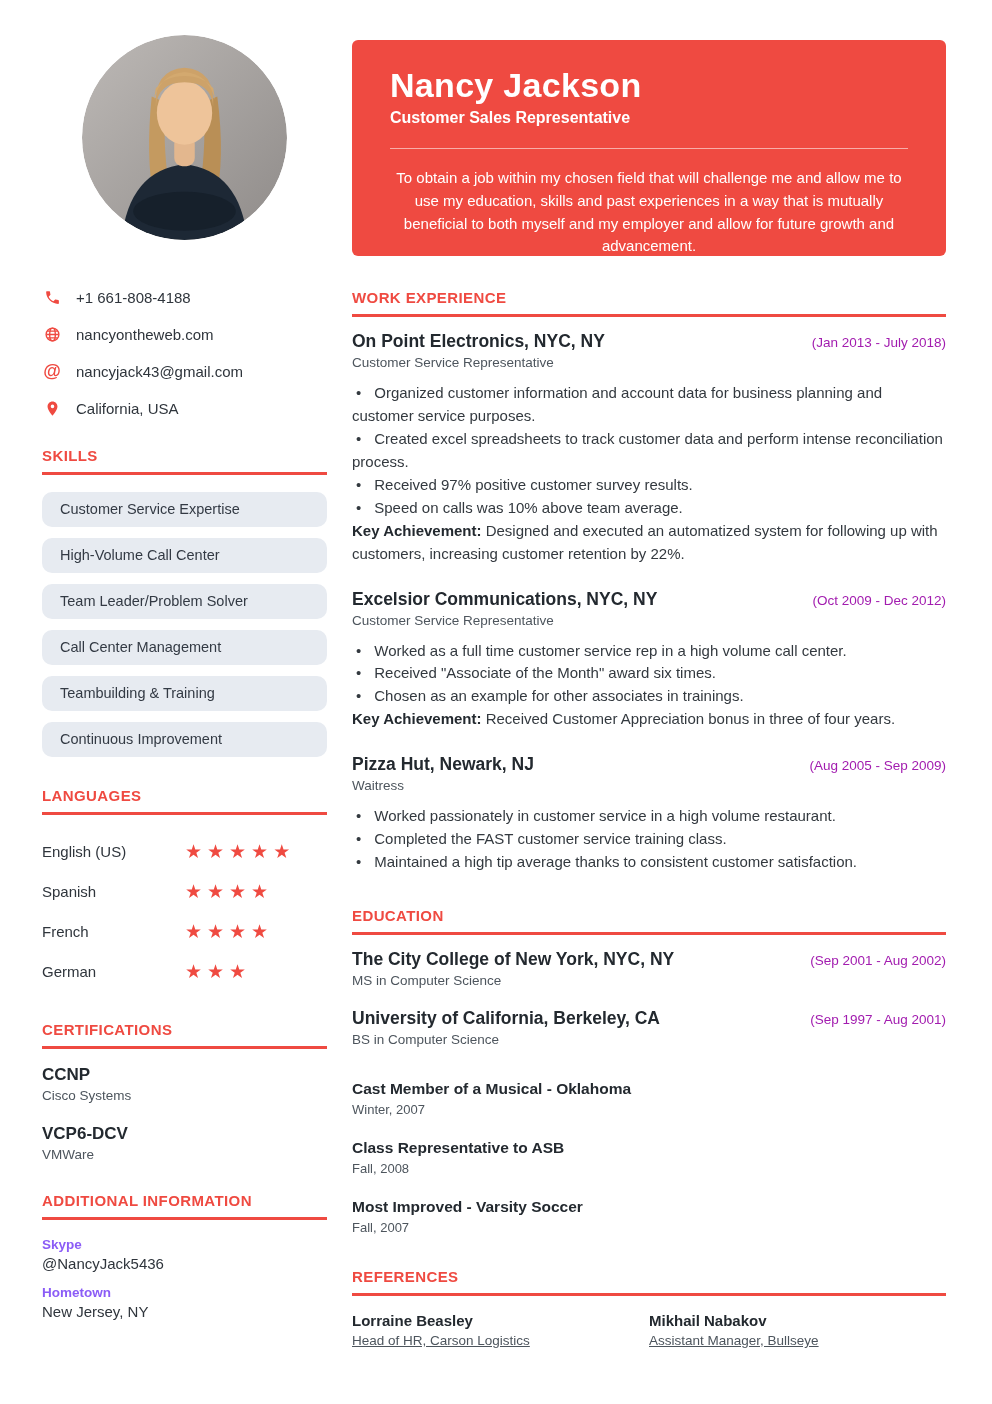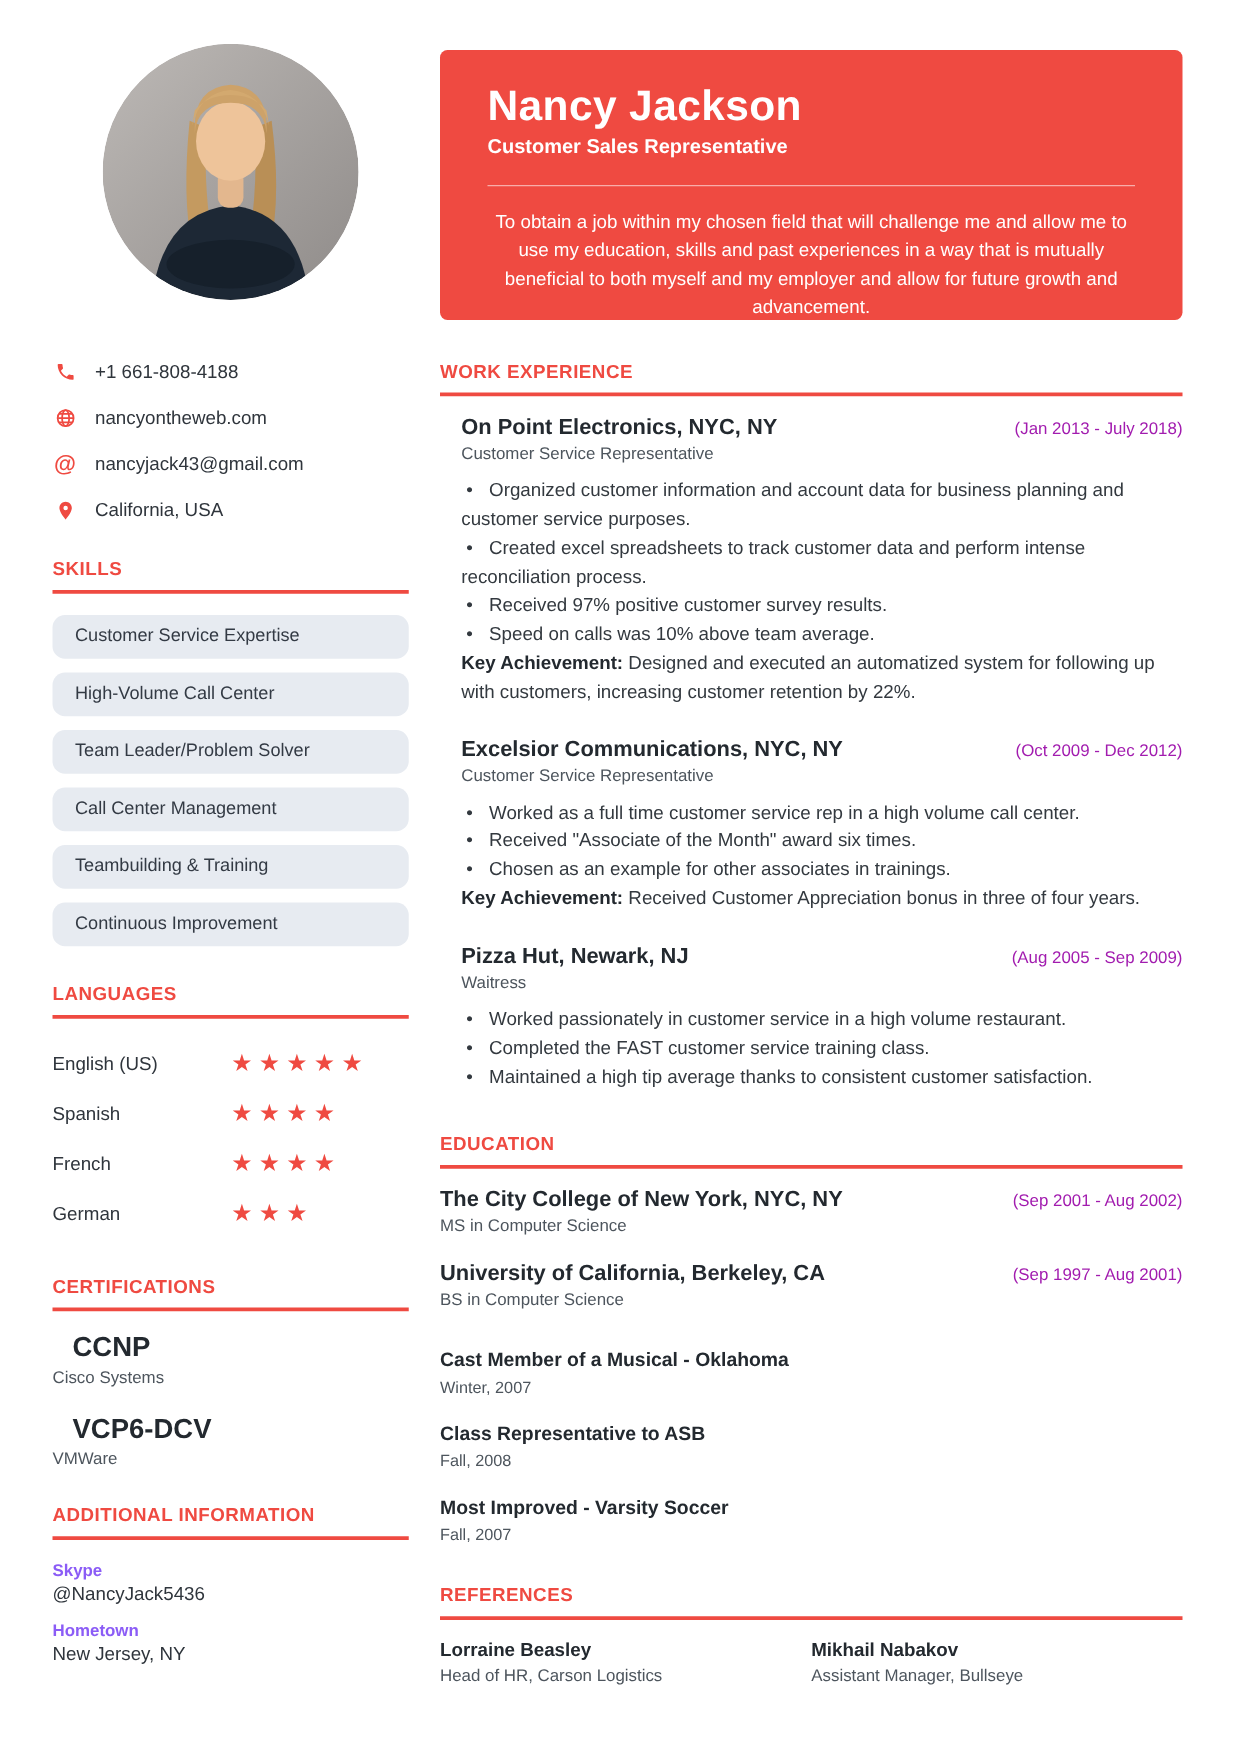--- a/index.html
+++ b/index.html
@@ -40,21 +40,21 @@
 
   
   .langs { margin-top:16px; }
   .lang-row { display:flex; align-items:center; height:40px; }
   .lang-name { width:143px; font-size:15px; color:#2f353c; }
   .lang-stars { color:#ef4a41; font-size:19px; letter-spacing:5px; white-space:nowrap; }
 
   
   .certs { margin-top:16px; }
   .cert { margin-bottom:21px; }
-  .cert-name { font-size:22px; font-weight:700; color:#23292f;margin-left:16px; }
+  .cert-name { font-size:17px; font-weight:700; color:#23292f; }
   .cert-org { font-size:13.5px; color:#4d555d; margin-top:3px; }
 
   
   .addl { margin-top:17px; }
   .addl-item { margin-bottom:13px; }
   .addl-label { font-size:13.5px; font-weight:700; color:#8b5cf6; }
   .addl-value { font-size:15px; color:#2f353c; margin-top:3px; }
 
   
   .banner {
@@ -70,35 +70,35 @@
   .main-section { margin-top:33px; }
   .main-section:first-of-type { margin-top:35px; }
   .msec-head .sec-rule { margin-top:8px; }
   .msec-body { margin-top:14px; }
 
   .entry-head { display:flex; justify-content:space-between; align-items:baseline; }
   .entry-title { font-size:17.5px; font-weight:700; color:#23292f; }
   .entry-dates { font-size:13.5px; color:#a21caf; white-space:nowrap; margin-left:12px; }
   .entry-sub { font-size:13.5px; color:#4d555d; margin-top:3px; }
 
-  .job { margin-bottom:23px;margin-left:17px; }
+  .job { margin-bottom:23px; }
   .job-bullets { margin-top:12px; }
   .bullet { font-size:15px; line-height:1.53; color:#33393f; }
   .bullet::before { content:"•"; margin-right:13px; margin-left:4px; }
   .achv { font-size:15px; line-height:1.53; color:#33393f; }
   .achv b { color:#23292f; }
 
   .edu-item { margin-bottom:20px; }
   .honor-item { margin-bottom:22px; }
   .honor-name { font-size:15.5px; font-weight:700; color:#23292f; }
   .honor-date { font-size:13px; color:#4d555d; margin-top:4px; }
 
   .refs { display:grid; grid-template-columns:1fr 1fr; margin-top:16px; }
   .ref-name { font-size:15px; font-weight:600; color:#23292f; }
-  .ref-role { font-size:13.5px; color:#4d555d; margin-top:4px; }
+  .ref-role { font-size:13.5px; color:#4d555d; margin-top:4px;text-decoration:underline; }
 </style>
 </head>
 <body>
 
 <div class="sidebar">
 
   <div class="avatar-wrap">
     <svg viewBox="0 0 200 200">
       <defs>
         <linearGradient id="bgGrad" x1="0" y1="0" x2="1" y2="1">

